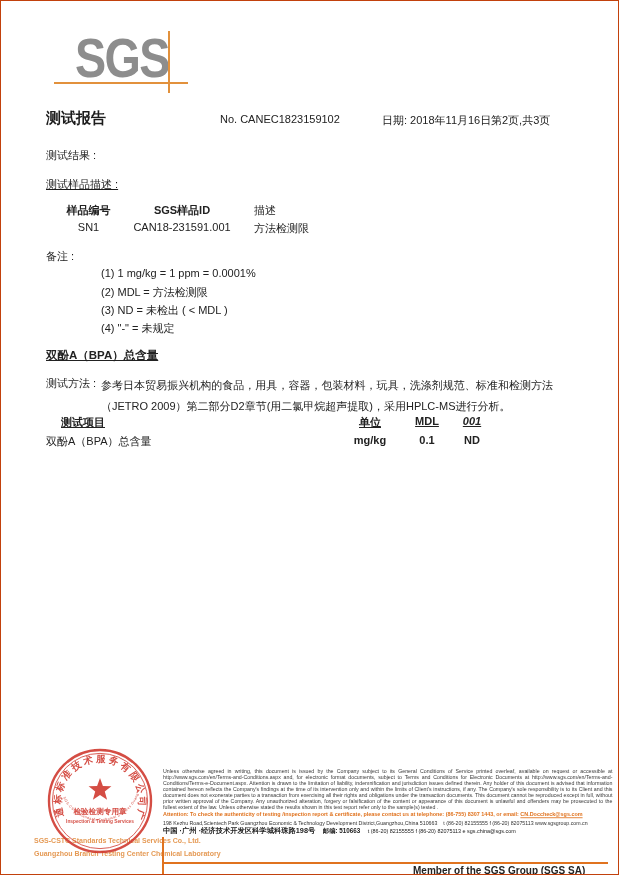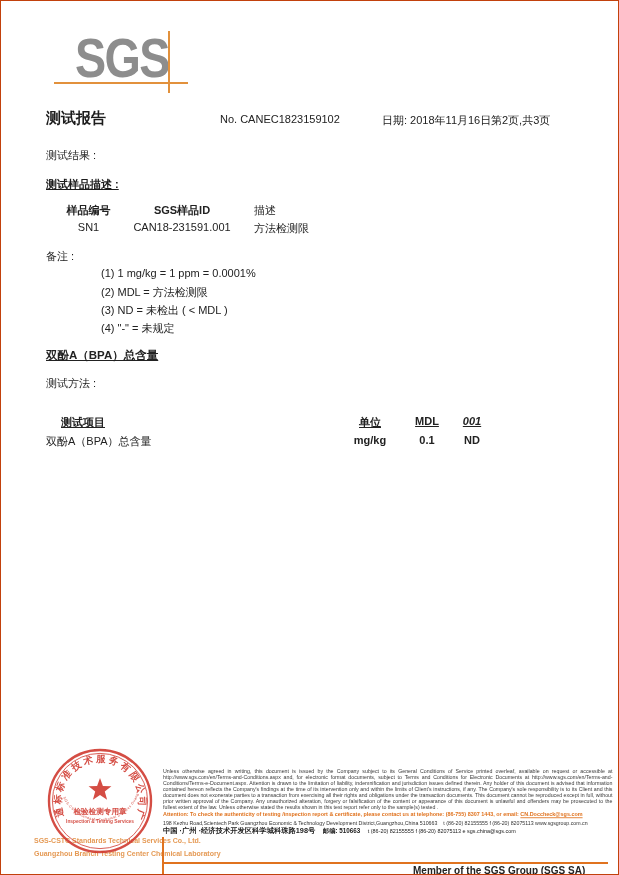--- a/index.html
+++ b/index.html
@@ -21,21 +21,21 @@
   .logo-vline { position:absolute; left:167px; top:30px; width:2px; height:62px; background:#e2913c; }
 
   
   .title { position:absolute; left:45px; top:108px; font-size:15px; font-weight:bold; color:#1c1c1c; }
   .report-no { position:absolute; left:219px; top:112px; font-size:11px; }
   .date { position:absolute; left:381px; top:112px; font-size:11px; }
   .pageinfo { position:absolute; left:490px; top:112px; font-size:11px; }
 
   .label { font-size:11px; color:#1c1c1c; }
   .results-label { position:absolute; left:45px; top:147px; }
-  .sample-title { position:absolute; left:45px; top:176px; text-decoration:underline; font-weight:bold; }
+  .sample-title { position:absolute; left:45px; top:176px; text-decoration:underline; font-weight:normal; }
 
   
   .st-c1 { position:absolute; left:50px; width:75px; text-align:center; font-size:11px; }
   .st-c2 { position:absolute; left:130px; width:102px; text-align:center; font-size:11px; }
   .st-c3 { position:absolute; left:253px; font-size:11px; }
   .st-head { top:202px; font-weight:bold; }
   .st-row { top:220px; }
 
   .notes-label { position:absolute; left:45px; top:248px; }
   .note-item { position:absolute; left:100px; font-size:11px; }
@@ -99,20 +99,21 @@
   <div class="st-c3" style="top:220px;">方法检测限</div>
 
   <div class="label notes-label">备注 :</div>
   <div class="note-item" style="top:266px;">(1) 1 mg/kg = 1 ppm = 0.0001%</div>
   <div class="note-item" style="top:284px;">(2) MDL = 方法检测限</div>
   <div class="note-item" style="top:302px;">(3) ND = 未检出 ( &lt; MDL )</div>
   <div class="note-item" style="top:320px;">(4) "-" = 未规定</div>
 
   <div class="bpa-title">双酚A（BPA）总含量</div>
   <div class="label method-label">测试方法 :</div>
+  <div class="method-text">参考日本贸易振兴机构的食品，用具，容器，包装材料，玩具，洗涤剂规范、标准和检测方法（JETRO 2009）第二部分D2章节(用二氯甲烷超声提取)，采用HPLC-MS进行分析。</div>
 
   <div class="rt-item-h">测试项目</div>
   <div class="rt-unit-h">单位</div>
   <div class="rt-mdl-h">MDL</div>
   <div class="rt-001-h">001</div>
   <div class="rt-item">双酚A（BPA）总含量</div>
   <div class="rt-unit">mg/kg</div>
   <div class="rt-mdl">0.1</div>
   <div class="rt-001">ND</div>
 

